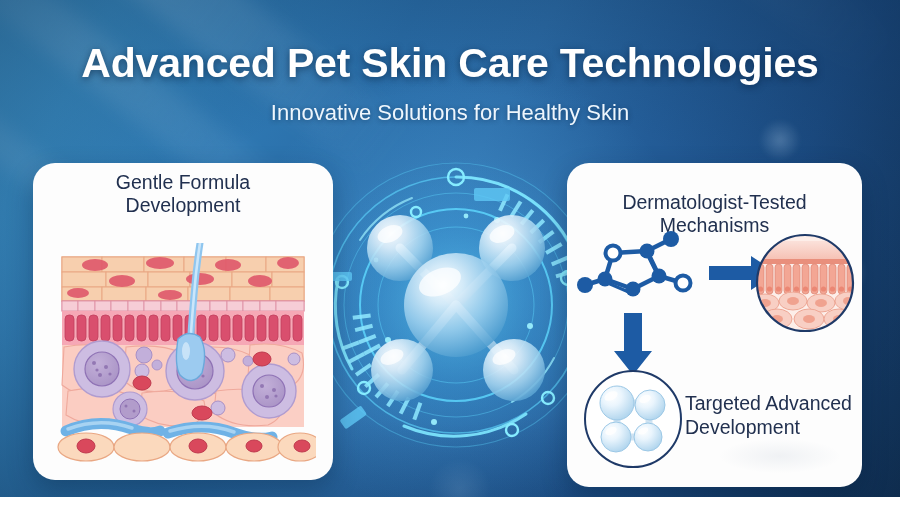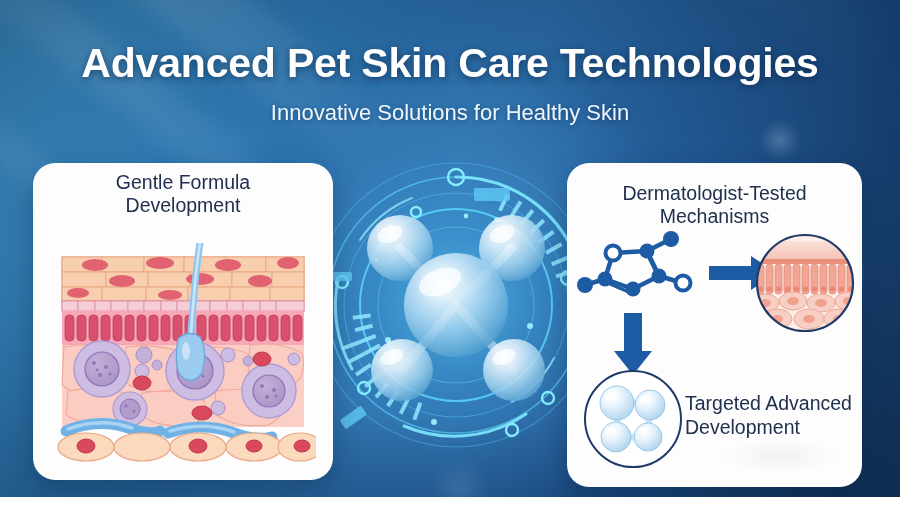--- a/index.html
+++ b/index.html
@@ -75,21 +75,21 @@
   #card-left  { left: 33px;  top: 163px; width: 300px; height: 317px; }
   #card-right { left: 567px; top: 163px; width: 295px; height: 324px; }
 
   .card-title {
     text-align: center;
     color: #21304f;
     font-size: 19.5px;
     line-height: 23px;
     padding-top: 8px;
   }
-  #card-right .card-title { padding-top: 19px; }
+  #card-right .card-title { padding-top: 28px; }
 
   
   #skin-wrap { position:absolute; left: 17px; top: 80px; width: 266px; height: 220px; }
 
   
   #mol-diagram { position:absolute; left: 8px; top: 68px; width: 130px; height: 80px; }
   #arrow-right { position:absolute; left: 140px; top: 90px; width: 72px; height: 40px; }
   #skin-circle { position:absolute; left: 186px; top: 68px; width: 104px; height: 104px; }
   #arrow-down  { position:absolute; left: 44px;  top: 148px; width: 44px; height: 66px; }
   #mol-icon    { position:absolute; left: 14px;  top: 204px; width: 104px; height: 104px; }

